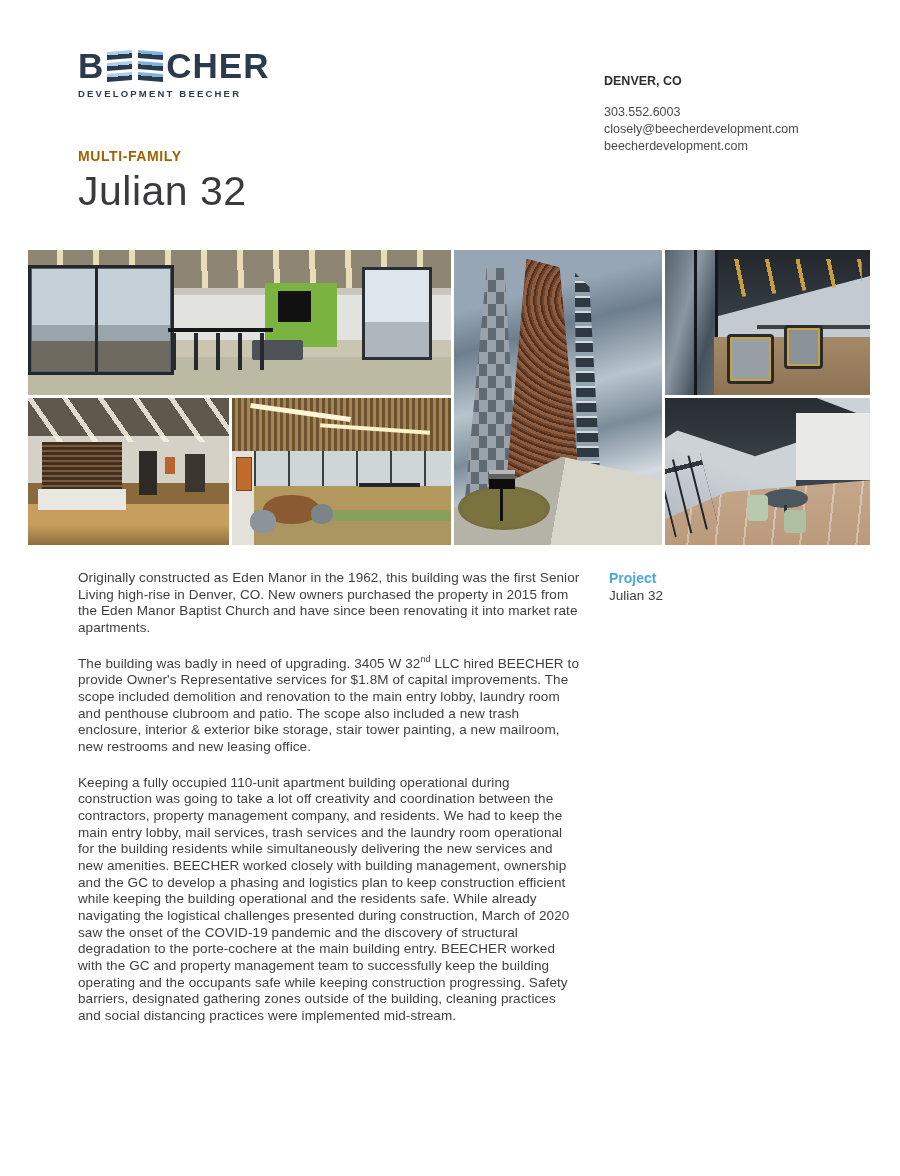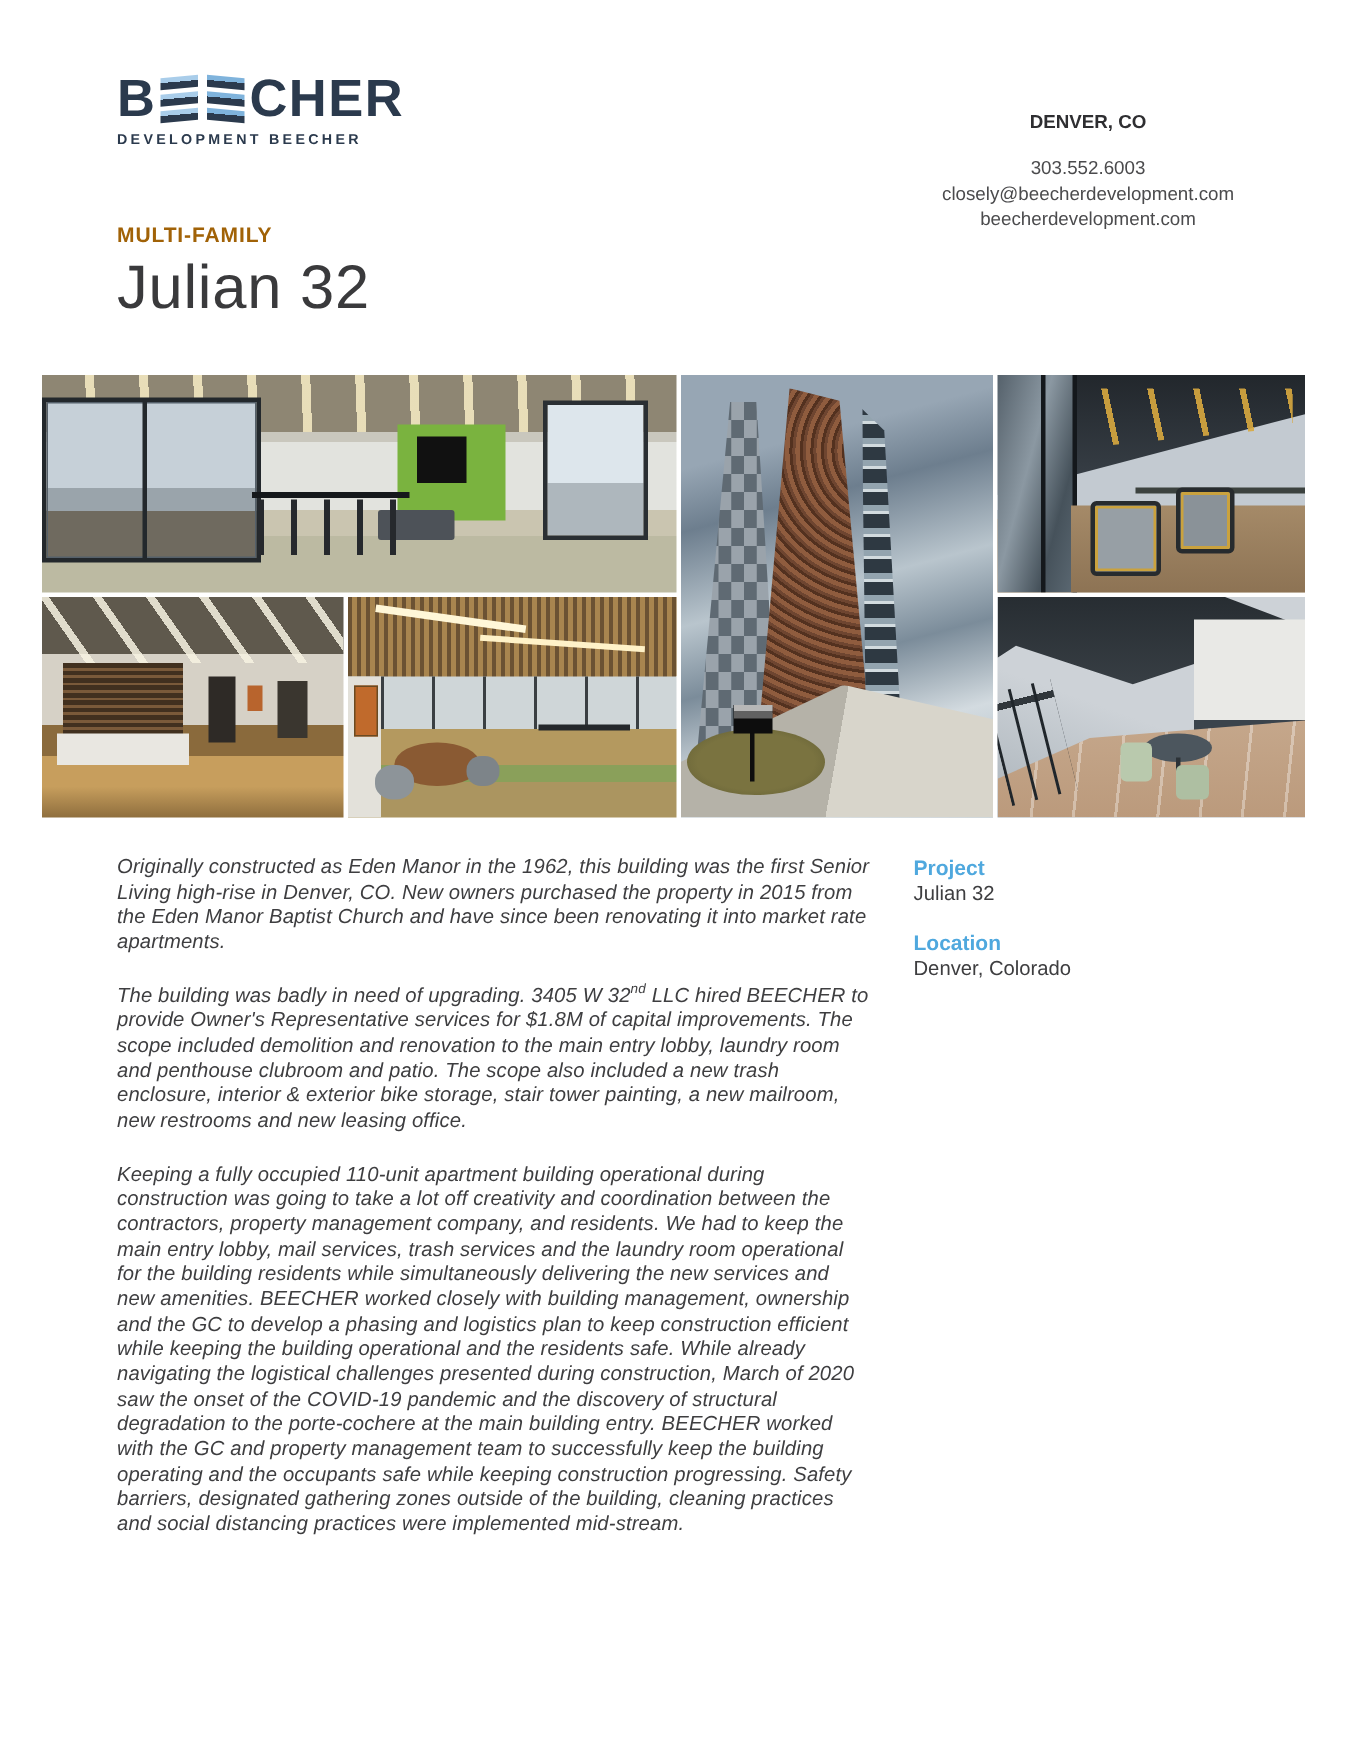--- a/index.html
+++ b/index.html
@@ -10,21 +10,21 @@
   .logo{position:absolute;left:78px;top:48px;}
   .logo-word{display:flex;align-items:center;font-weight:800;font-size:35px;
              letter-spacing:1px;color:#2b3a4d;line-height:1;}
   .logo-e{width:25px;height:30px;display:flex;flex-direction:column;justify-content:space-between;
           margin:0 3px;transform:skewY(-5deg);}
   .logo-e.alt{transform:skewY(5deg);}
   .logo-e .bar{height:8px;background:linear-gradient(180deg,#a9cdea 0 42%,#2b3a4d 42%);}
   .logo-e.alt .bar{background:linear-gradient(180deg,#7fb3dc 0 42%,#2b3a4d 42%);}
   .logo-tagline{margin-top:5px;font-size:9.5px;font-weight:700;letter-spacing:2.2px;color:#2b3a4d;}
 
-  .contact{position:absolute;left:628px;top:74px;font-size:12.5px;line-height:1.15;text-align:center;}
+  .contact{position:absolute;left:604px;top:74px;font-size:12.5px;line-height:1.15;}
   .contact-city{font-weight:700;color:#2e2e31;margin-bottom:17px;}
   .contact a,.contact .line{display:block;color:#4b4b4d;text-decoration:none;margin-bottom:2.5px;}
 
   
   .title-block{position:absolute;left:78px;top:148px;}
   .category{font-size:14px;font-weight:700;letter-spacing:.6px;color:#a16207;}
   .title{margin:4px 0 0;font-size:41px;font-weight:300;letter-spacing:.5px;color:#3a3a3c;}
 
   
   .gallery{position:absolute;left:28px;top:250px;width:842px;height:295px;display:grid;
@@ -122,21 +122,21 @@
                   linear-gradient(180deg,transparent 0 10%,rgba(32,38,43,.9) 10% 16%,transparent 16%);
        transform:rotate(-14deg);}
   .ph6 .table{left:48%;top:62%;width:22%;height:13%;background:#4c565e;border-radius:50%;}
   .ph6 .leg{left:58%;top:73%;width:3px;height:16%;background:#2c3237;}
   .ph6 .chair1{left:40%;top:66%;width:10%;height:18%;background:#b9c9ad;border-radius:4px;}
   .ph6 .chair2{left:58%;top:76%;width:11%;height:16%;background:#aebfa2;border-radius:4px;}
 
   
   .content{position:absolute;left:78px;top:570px;width:714px;display:flex;}
   .article{width:503px;font-size:13.5px;line-height:1.235;letter-spacing:.1px;color:#3e3e40;}
-  .article p{margin:0 0 19px;font-style:italic;}
+  .article p{margin:0 0 19px;}
   .article sup{font-size:9px;vertical-align:super;line-height:0;margin-top:20px;}
   .sidebar{width:183px;margin-left:28px;}
   .sb-item{margin-bottom:15px;}
   .sb-label{font-size:14px;font-weight:700;color:#4fa8de;margin-bottom:2px;}
   .sb-value{font-size:13.5px;color:#3e3e40;line-height:1.25;white-space:pre-line;}
 </style>
 </head>
 <body>
 
 <div class="page">
@@ -248,20 +248,16 @@
       <p>Originally constructed as Eden Manor in the 1962, this building was the first Senior Living high-rise in Denver, CO. New owners purchased the property in 2015 from the Eden Manor Baptist Church and have since been renovating it into market rate apartments.</p>
       <p><span>The building was badly in need of upgrading. 3405 W 32</span><sup>nd</sup><span> LLC hired BEECHER to provide Owner's Representative services for $1.8M of capital improvements. The scope included demolition and renovation to the main entry lobby, laundry room and penthouse clubroom and patio. The scope also included a new trash enclosure, interior &amp; exterior bike storage, stair tower painting, a new mailroom, new restrooms and new leasing office.</span></p>
       <p>Keeping a fully occupied 110-unit apartment building operational during construction was going to take a lot off creativity and coordination between the contractors, property management company, and residents. We had to keep the main entry lobby, mail services, trash services and the laundry room operational for the building residents while simultaneously delivering the new services and new amenities. BEECHER worked closely with building management, ownership and the GC to develop a phasing and logistics plan to keep construction efficient while keeping the building operational and the residents safe. While already navigating the logistical challenges presented during construction, March of 2020 saw the onset of the COVID-19 pandemic and the discovery of structural degradation to the porte-cochere at the main building entry. BEECHER worked with the GC and property management team to successfully keep the building operating and the occupants safe while keeping construction progressing. Safety barriers, designated gathering zones outside of the building, cleaning practices and social distancing practices were implemented mid-stream.</p>
     </article>
 
     <aside class="sidebar">
       <div class="sb-item">
         <div class="sb-label">Project</div>
         <div class="sb-value">Julian 32</div>
       </div>
-      <div class="sb-item">
-        <div class="sb-label">Location</div>
-        <div class="sb-value">Denver, Colorado</div>
-      </div>
     </aside>
   </section>
 
 </div>
 
 </body></html>

